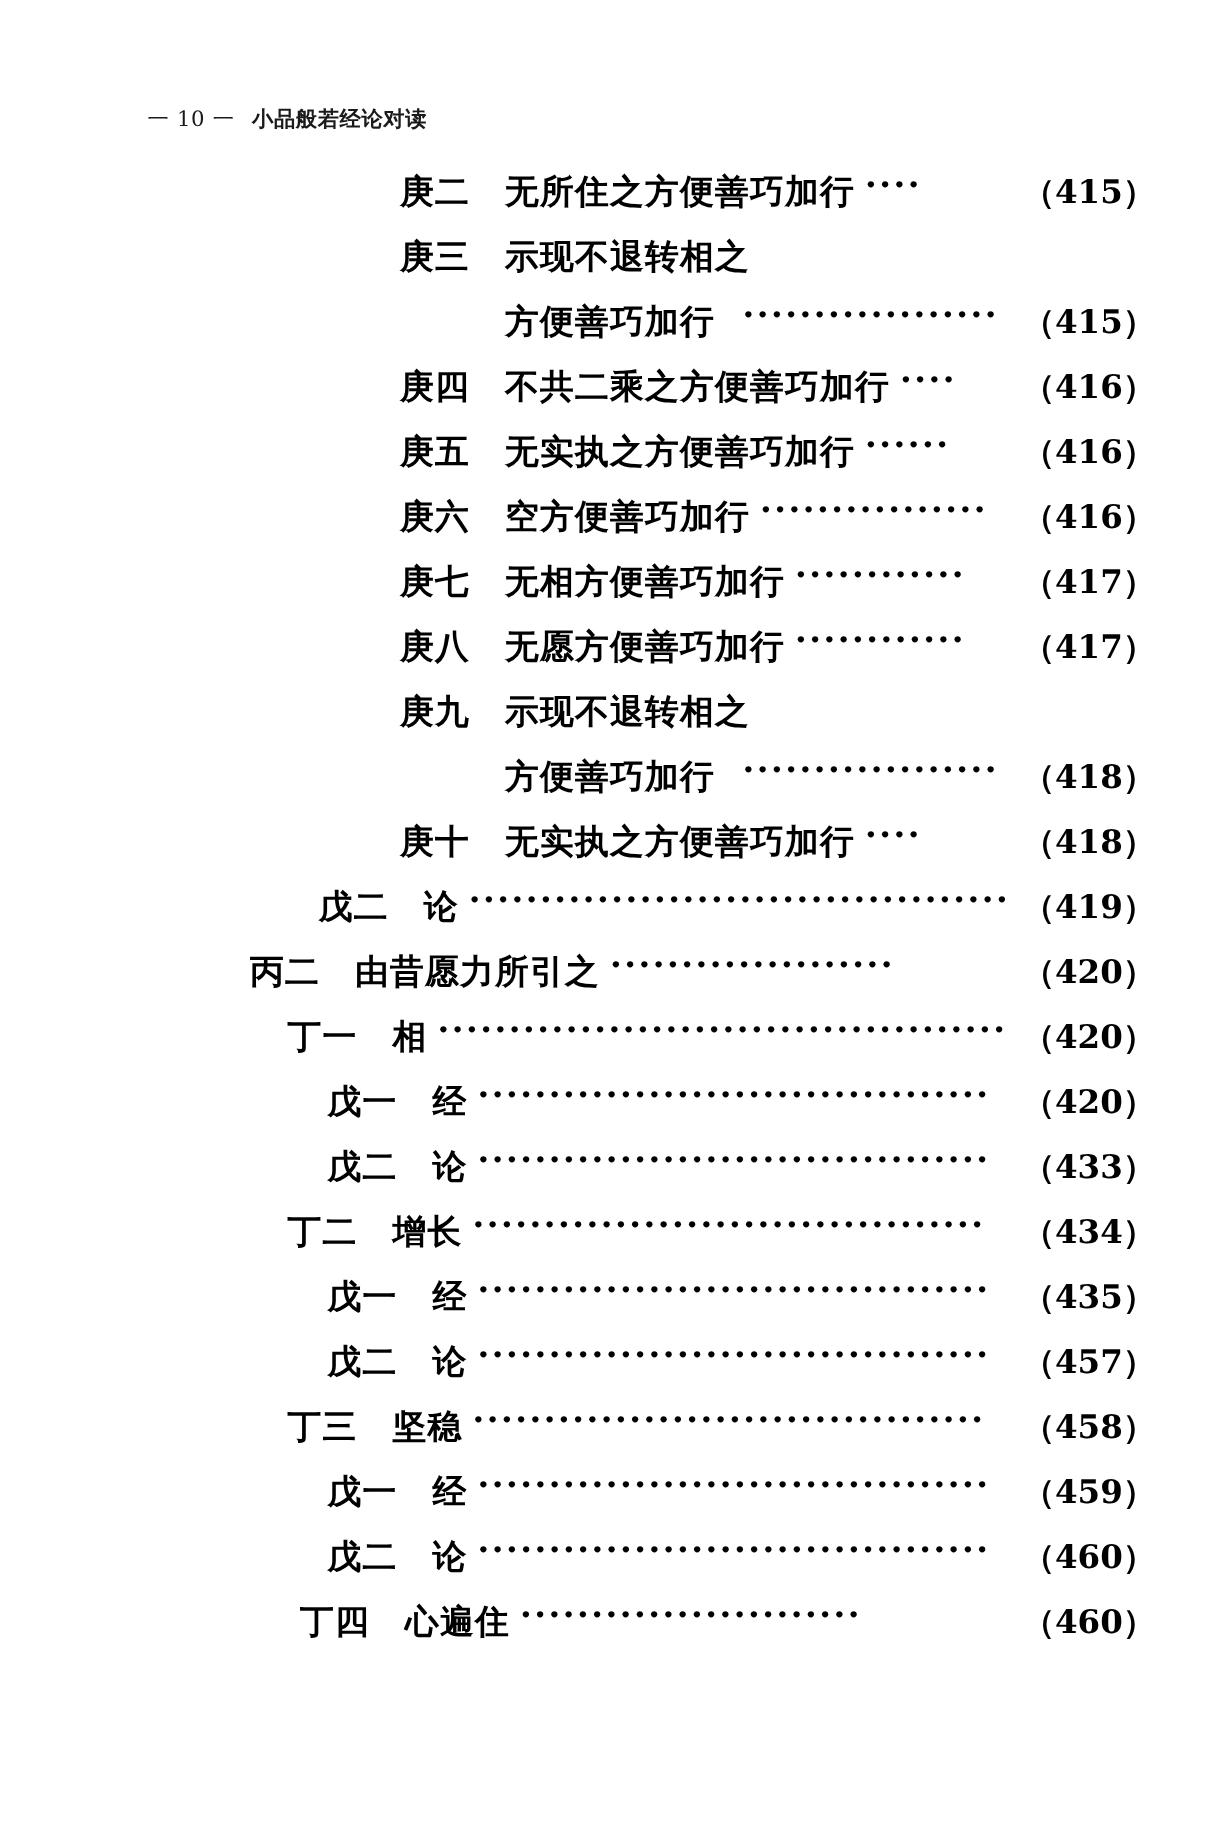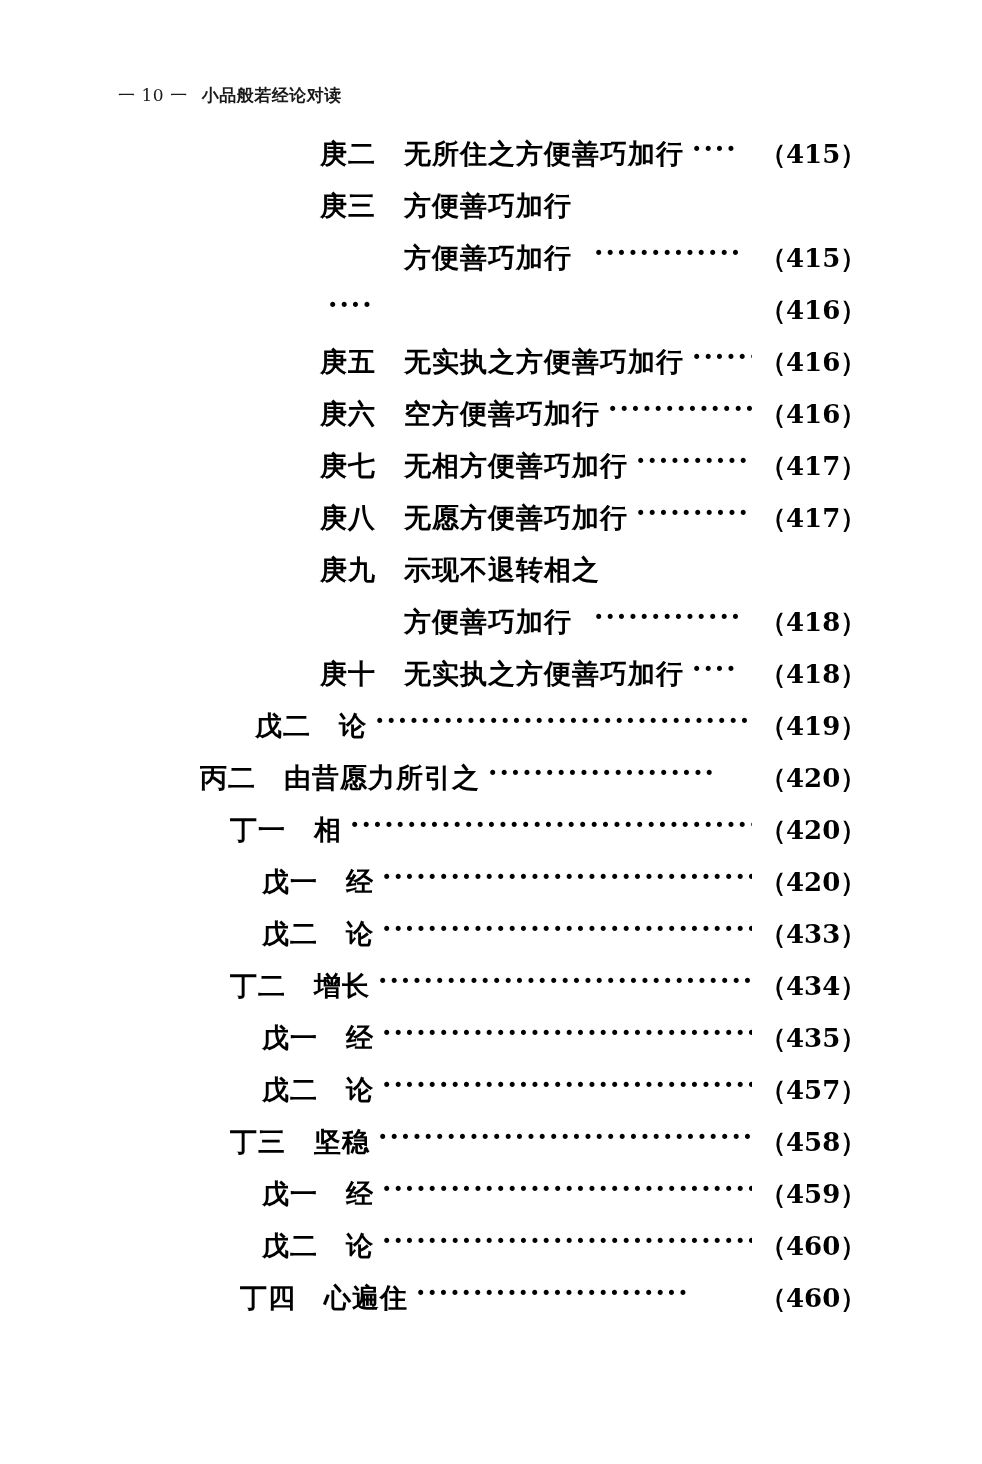--- a/index.html
+++ b/index.html
@@ -49,21 +49,21 @@
     width: 982px;
   }
 
   .row {
     display: flex;
     align-items: baseline;
     font-size: 27px;
     font-weight: bold;
     line-height: 1;
     height: 52px;
-    padding-right: 110px;
+    padding-right: 52px;
     box-sizing: border-box;
     color: #000;
   }
   .label {
     white-space: nowrap;
     letter-spacing: 1px;
   }
   .leader {
     flex: 1;
     overflow: hidden;
@@ -103,30 +103,31 @@
     <span class="dash">一</span><span class="pagenum">10</span><span class="dash">一</span><span class="booktitle">小品般若经论对读</span>
   </div>
 
   <div class="toc" id="toc-list">
       <div class="row ind-geng">
         <span class="label">庚二　无所住之方便善巧加行</span>
         <span class="leader">····</span>
         <span class="page-ref">（415）</span>
       </div>
       <div class="row ind-geng nopage nodots">
-        <span class="label">庚三　方便善巧加行</span>
+        <span class="label">庚三　示现不退转相之</span>
         <span class="leader">··</span>
         <span class="page-ref"></span>
       </div>
       <div class="row ind-cont">
         <span class="label">方便善巧加行</span>
         <span class="leader">····················</span>
         <span class="page-ref">（415）</span>
       </div>
       <div class="row ind-geng">
+        <span class="label">庚四　不共二乘之方便善巧加行</span>
         <span class="leader">····</span>
         <span class="page-ref">（416）</span>
       </div>
       <div class="row ind-geng">
         <span class="label">庚五　无实执之方便善巧加行</span>
         <span class="leader">······</span>
         <span class="page-ref">（416）</span>
       </div>
       <div class="row ind-geng">
         <span class="label">庚六　空方便善巧加行</span>

